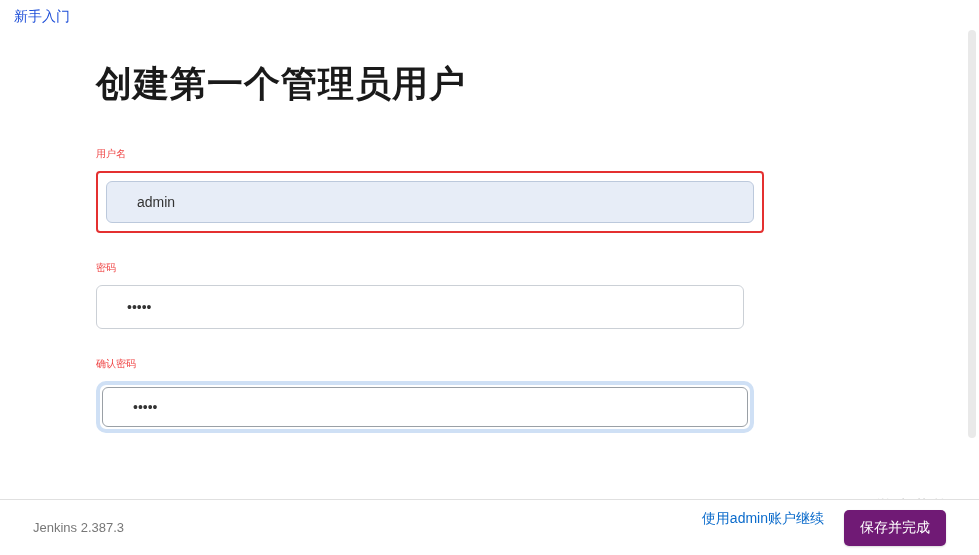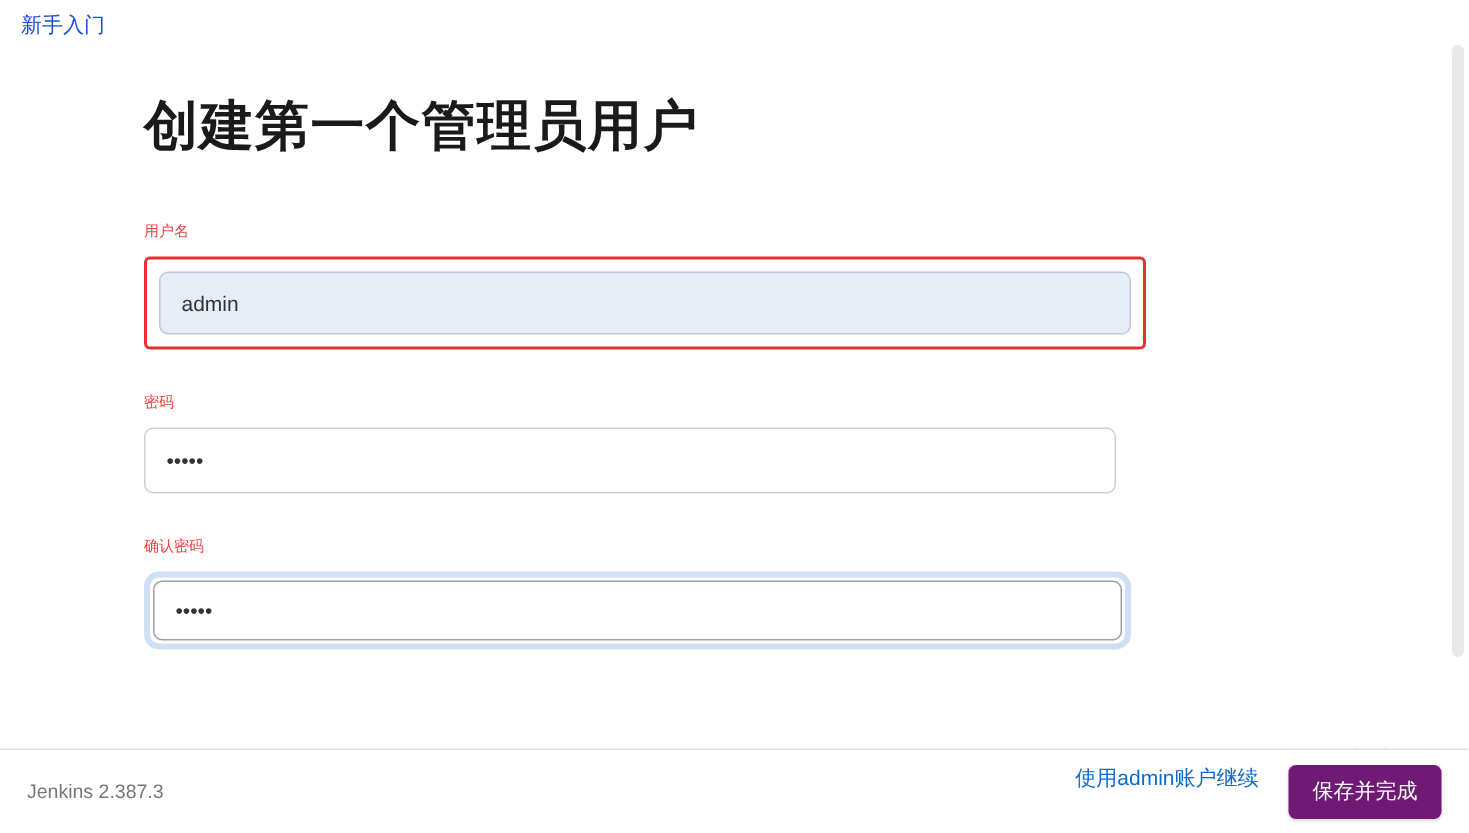--- a/index.html
+++ b/index.html
@@ -45,21 +45,21 @@
     }
     .field-label {
       font-size: 10px;
       color: #ef4444;
       margin-bottom: 10px;
       display: block;
     }
     .text-input {
       width: 648px;
       height: 44px;
-      padding: 10px 14px;
+      padding: 10px 30px;
       font-size: 14px;
       color: #333;
       border: 1px solid #cbd0d6;
       border-radius: 6px;
       background: #ffffff;
       outline: none;
     }
     .highlight-box {
       border: 2px solid #e43030;
       border-radius: 4px;
@@ -95,21 +95,21 @@
     .footer {
       position: absolute;
       bottom: 0;
       left: 0;
       right: 0;
       height: 56px;
       border-top: 1px solid #e0e0e0;
       display: flex;
       align-items: center;
       justify-content: space-between;
-      padding: 0 18px;
+      padding: 0 33px;
       background: #ffffff;
     }
     .footer-version {
       font-size: 13px;
       color: #777;
     }
     .footer-actions {
       display: flex;
       gap: 20px;
     }

